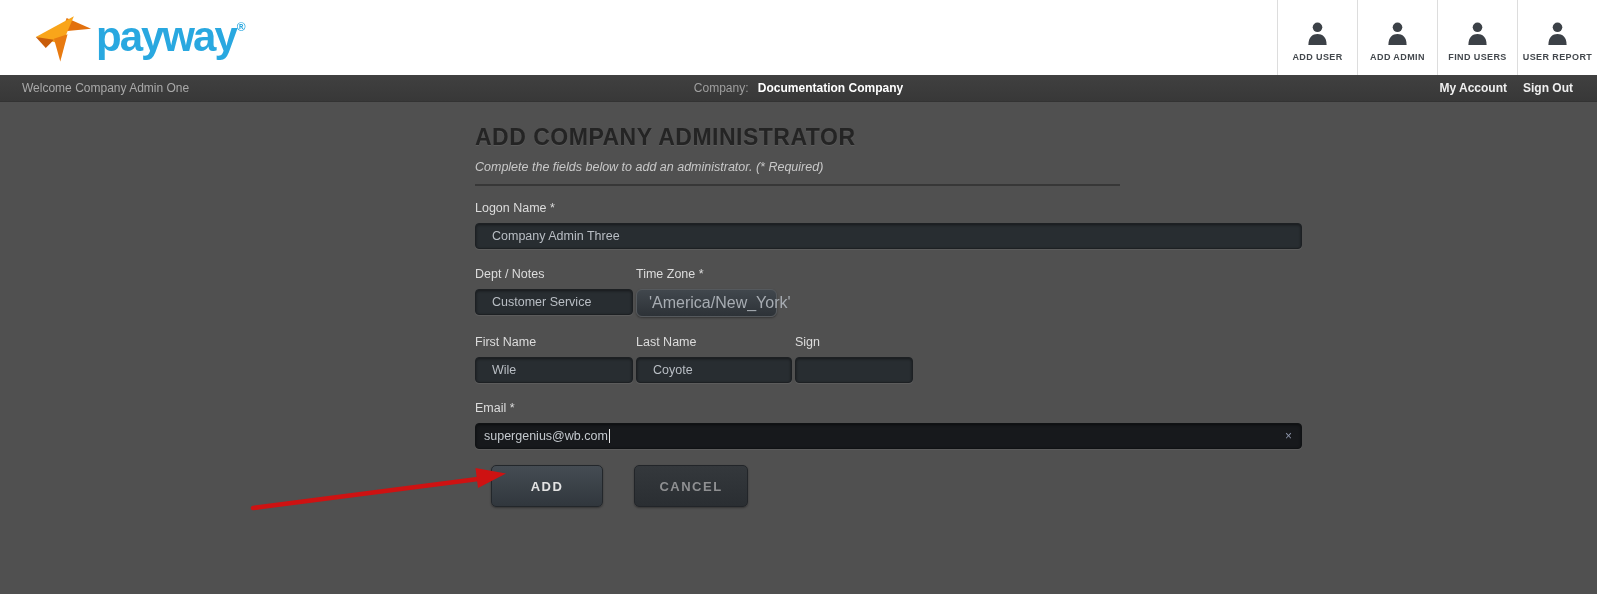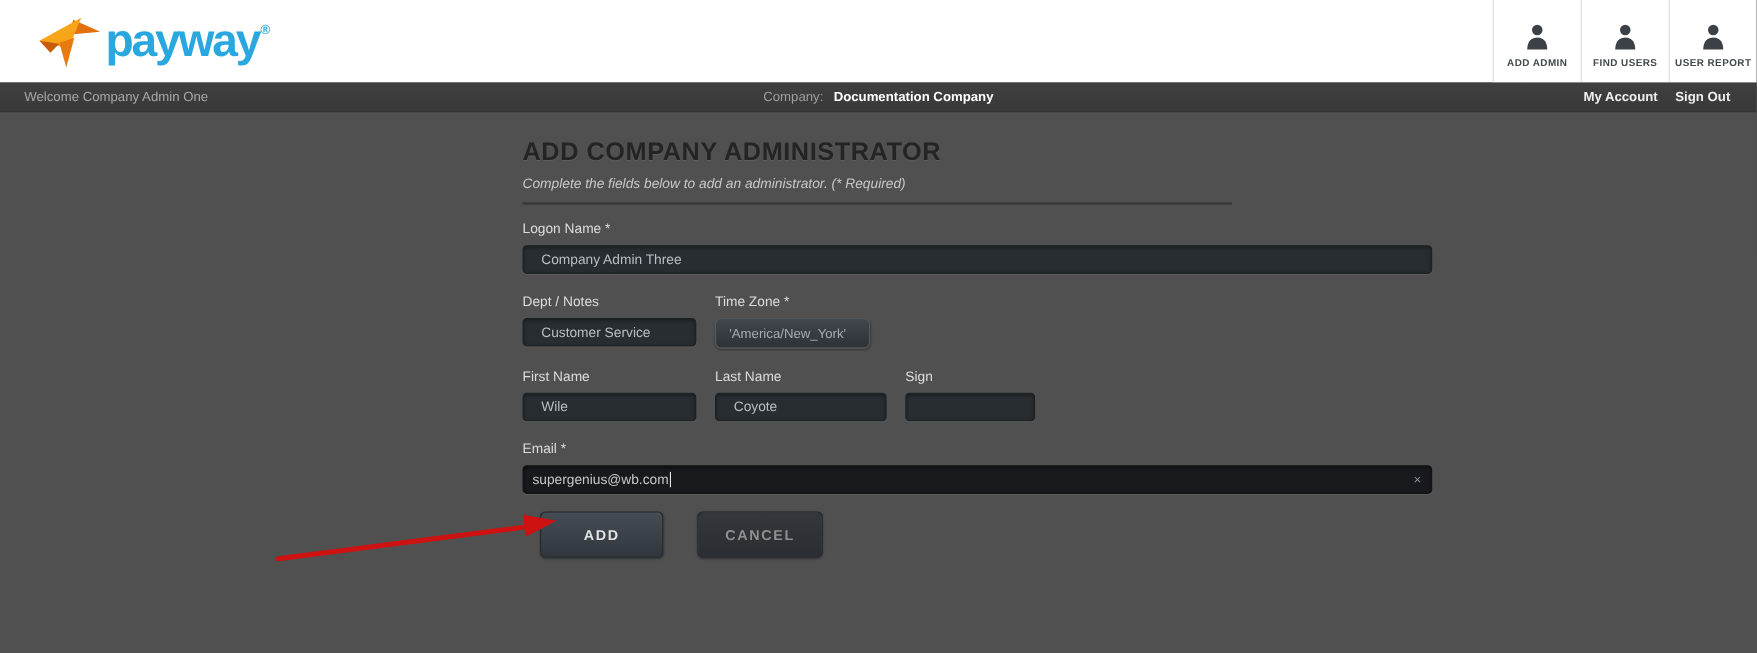--- a/index.html
+++ b/index.html
@@ -32,34 +32,34 @@
 
   
   .main { position:relative; padding:22px 0 0 475px; }
   .page-title { font-size:23px; font-weight:bold; color:#242424; letter-spacing:.5px;
                 text-shadow:0 1px 0 rgba(255,255,255,.07); }
   .subtitle { margin-top:9px; font-size:12.5px; font-style:italic; color:#c8c8c8; }
   .rule { margin-top:10px; width:645px; height:0; border-top:2px solid #373737; }
 
   .group { margin-top:18px; }
   .group.first { margin-top:15px; }
-  .row { display:flex; gap:17px; }
+  .row { display:flex; gap:3px; }
   label { display:block; font-size:12.5px; color:#dcdcdc; margin-bottom:8px; }
   .input { display:block; height:26px; background:#282d31; border:1px solid #1d2023; border-radius:4px;
            box-shadow:inset 0 1px 3px rgba(0,0,0,.45), 0 1px 0 rgba(255,255,255,.07);
            color:#b9bec4; font-size:12.5px; padding:0 16px; outline:none;
            font-family:"Liberation Sans","DejaVu Sans",sans-serif; }
   .w-full { width:827px; }
   .w-col  { width:158px; }
   .w-col2 { width:156px; }
   .w-phone{ width:118px; }
 
   .select { width:141px; height:28px; border-radius:6px; cursor:pointer;
             background:linear-gradient(#41474d,#2d3237); border:1px solid #55595d;
-            box-shadow:0 1px 2px rgba(0,0,0,.35); color:#a7acb2; font-size:12px;
+            box-shadow:0 1px 2px rgba(0,0,0,.35); color:#a7acb2; font-size:16px;
             display:flex; align-items:center; padding:0 12px; }
 
   .email-box { position:relative; display:flex; align-items:center; width:827px; height:26px;
                background:#17191c; border:1px solid #101214; border-radius:4px;
                box-shadow:inset 0 1px 3px rgba(0,0,0,.5), 0 1px 0 rgba(255,255,255,.07);
                color:#c4c9ce; font-size:12.5px; padding:12px 8px; cursor:text; }
   .caret { width:1px; height:14px; background:#e6e6e6; margin-left:1px; }
   .clear-x { position:absolute; right:9px; top:50%; transform:translateY(-50%);
              color:#8b93a8; font-size:12px; line-height:1; cursor:pointer; }
 
@@ -83,20 +83,27 @@
         <polygon points="36,9 63,21 31,24" fill="#e2700d"></polygon>
         <polygon points="2,30 44,7 31,38" fill="#f9a51a"></polygon>
         <polygon points="2,30 22,33 13,42" fill="#c85c0a"></polygon>
         <polygon points="22,32 37,27 29,57" fill="#e87a10"></polygon>
       </svg>
       <span class="logo-text">payway</span>
       <span class="logo-reg">®</span>
     </div>
 
     <nav class="hnav">
+      <div class="nav-item">
+        <svg width="23" height="27" viewBox="0 0 24 26">
+          <circle cx="12" cy="6.5" r="5" fill="#3c4147"></circle>
+          <path d="M2.5,25 C2.5,16.5 7,13.5 12,13.5 C17,13.5 21.5,16.5 21.5,25 Z" fill="#3c4147"></path>
+        </svg>
+        <span class="nav-label">ADD USER</span>
+      </div>
       <div class="nav-item">
         <svg width="23" height="27" viewBox="0 0 24 26">
           <circle cx="12" cy="6.5" r="5" fill="#3c4147"></circle>
           <path d="M2.5,25 C2.5,16.5 7,13.5 12,13.5 C17,13.5 21.5,16.5 21.5,25 Z" fill="#3c4147"></path>
         </svg>
         <span class="nav-label">ADD ADMIN</span>
       </div>
       <div class="nav-item">
         <svg width="23" height="27" viewBox="0 0 24 26">
           <circle cx="12" cy="6.5" r="5" fill="#3c4147"></circle>

